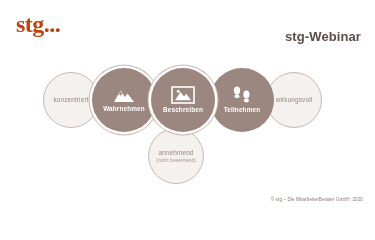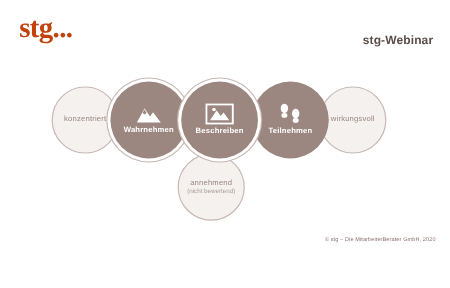--- a/index.html
+++ b/index.html
@@ -28,21 +28,21 @@
     font-weight: 700;
     color: #c2410c;
     letter-spacing: -0.5px;
     line-height: 1;
     white-space: nowrap;
   }
   #webinar-title {
     position: absolute;
     right: 14px;
     top: 29px;
-    font-size: 10px;
+    font-size: 13px;
     font-weight: 700;
     color: #5c4d49;
     letter-spacing: 0.1px;
     white-space: nowrap;
   }
 
   
   #diagram {
     position: absolute;
     left: 0;

